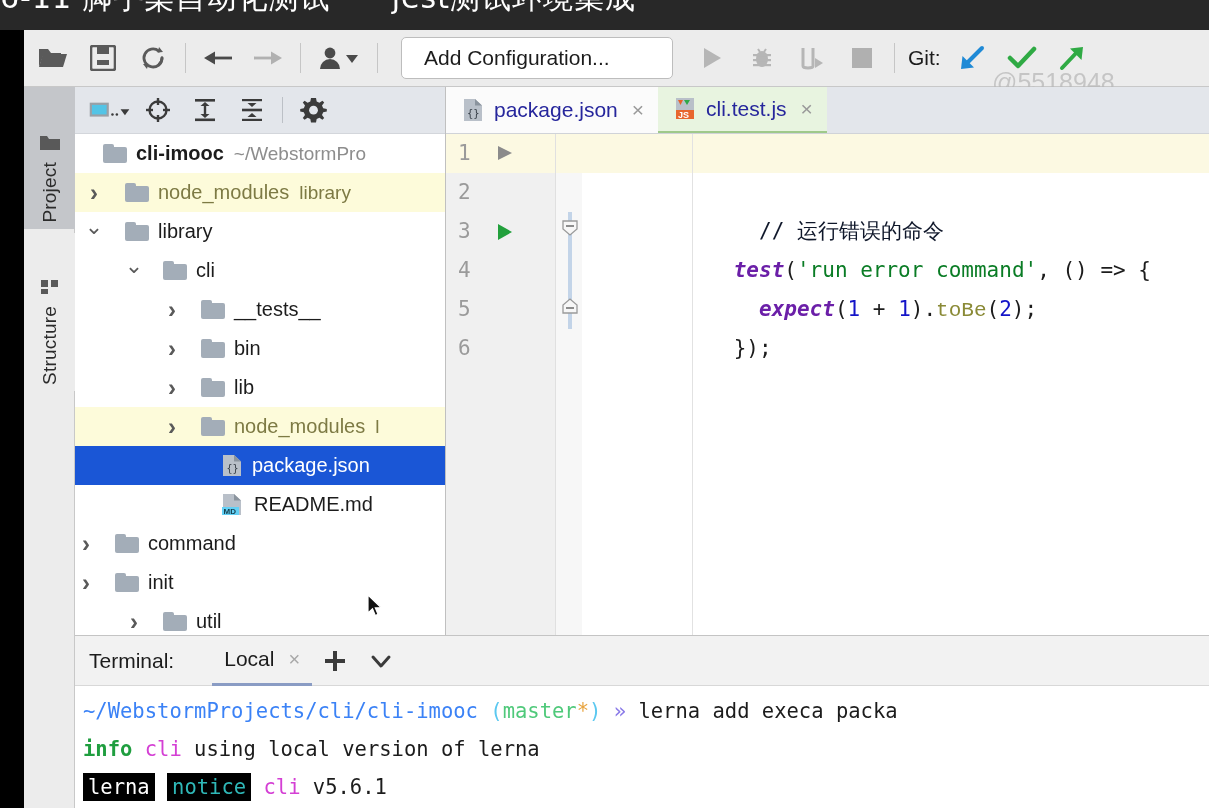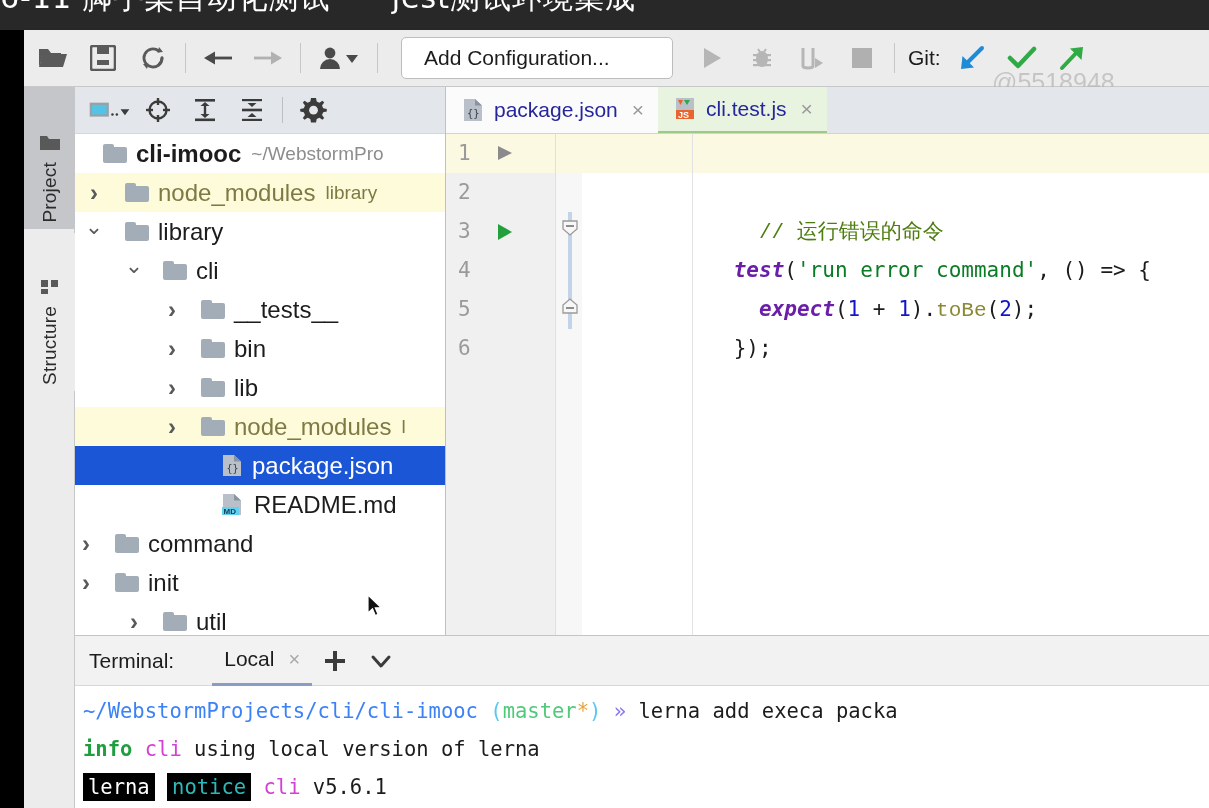--- a/index.html
+++ b/index.html
@@ -179,21 +179,21 @@
     margin-right: 9px; position: relative;
   }
   .folder-ico::before {
     content: ""; position: absolute; left: 0; top: 3px;
     width: 24px; height: 16px; background: #a3adb8; border-radius: 2px;
   }
   .folder-ico::after {
     content: ""; position: absolute; left: 0; top: 0px;
     width: 11px; height: 5px; background: #a3adb8; border-radius: 2px 2px 0 0;
   }
-  .tlabel { font-size: 24px; }
+  .tlabel { font-size: 20px; }
   .tlabel.bold { font-weight: 700; }
   .tpath { color: #8d8d8d; font-size: 19px; margin-left: 10px; }
   .tlibtag { color: #7d7a44; font-size: 19px; margin-left: 10px; }
   .tlabel.libname { color: #7d7a44; }
   .json-ico {
     width: 22px; height: 23px; flex:0 0 auto; margin-right: 9px;
     position: relative;
   }
   .md-ico {
     width: 24px; height: 23px; flex:0 0 auto; margin-right: 9px;
@@ -271,21 +271,21 @@
   .code {
     flex: 1 1 auto;
     position: relative;
     padding-left: 26px;
     font-family: "DejaVu Sans Mono", monospace;
     font-size: 21px;
     overflow: hidden;
   }
   .code .cline { height: 39px; line-height: 39px; white-space: pre; }
   .code .cline.cur { background: #fcf9e2; margin-left: -26px; padding-left: 26px; }
-  .tok-comment { color: #4d7c0f; font-style: normal; font-family: Liberation Mono, monospace; }
+  .tok-comment { color: #0f172a; font-style: normal; }
   .tok-fn { color: #6b1fa8; font-weight: bold; font-style: italic; }
   .tok-str { color: #0a7c25; }
   .tok-num { color: #1414c8; }
   .tok-plain { color: #1c1c1c; }
   .tok-method { color: #8a8a36; font-family: Liberation Mono, monospace; }
   .vline {
     position: absolute; top: 0; height: 501px; width: 1px;
     background: #e2e2e2;
   }
 

